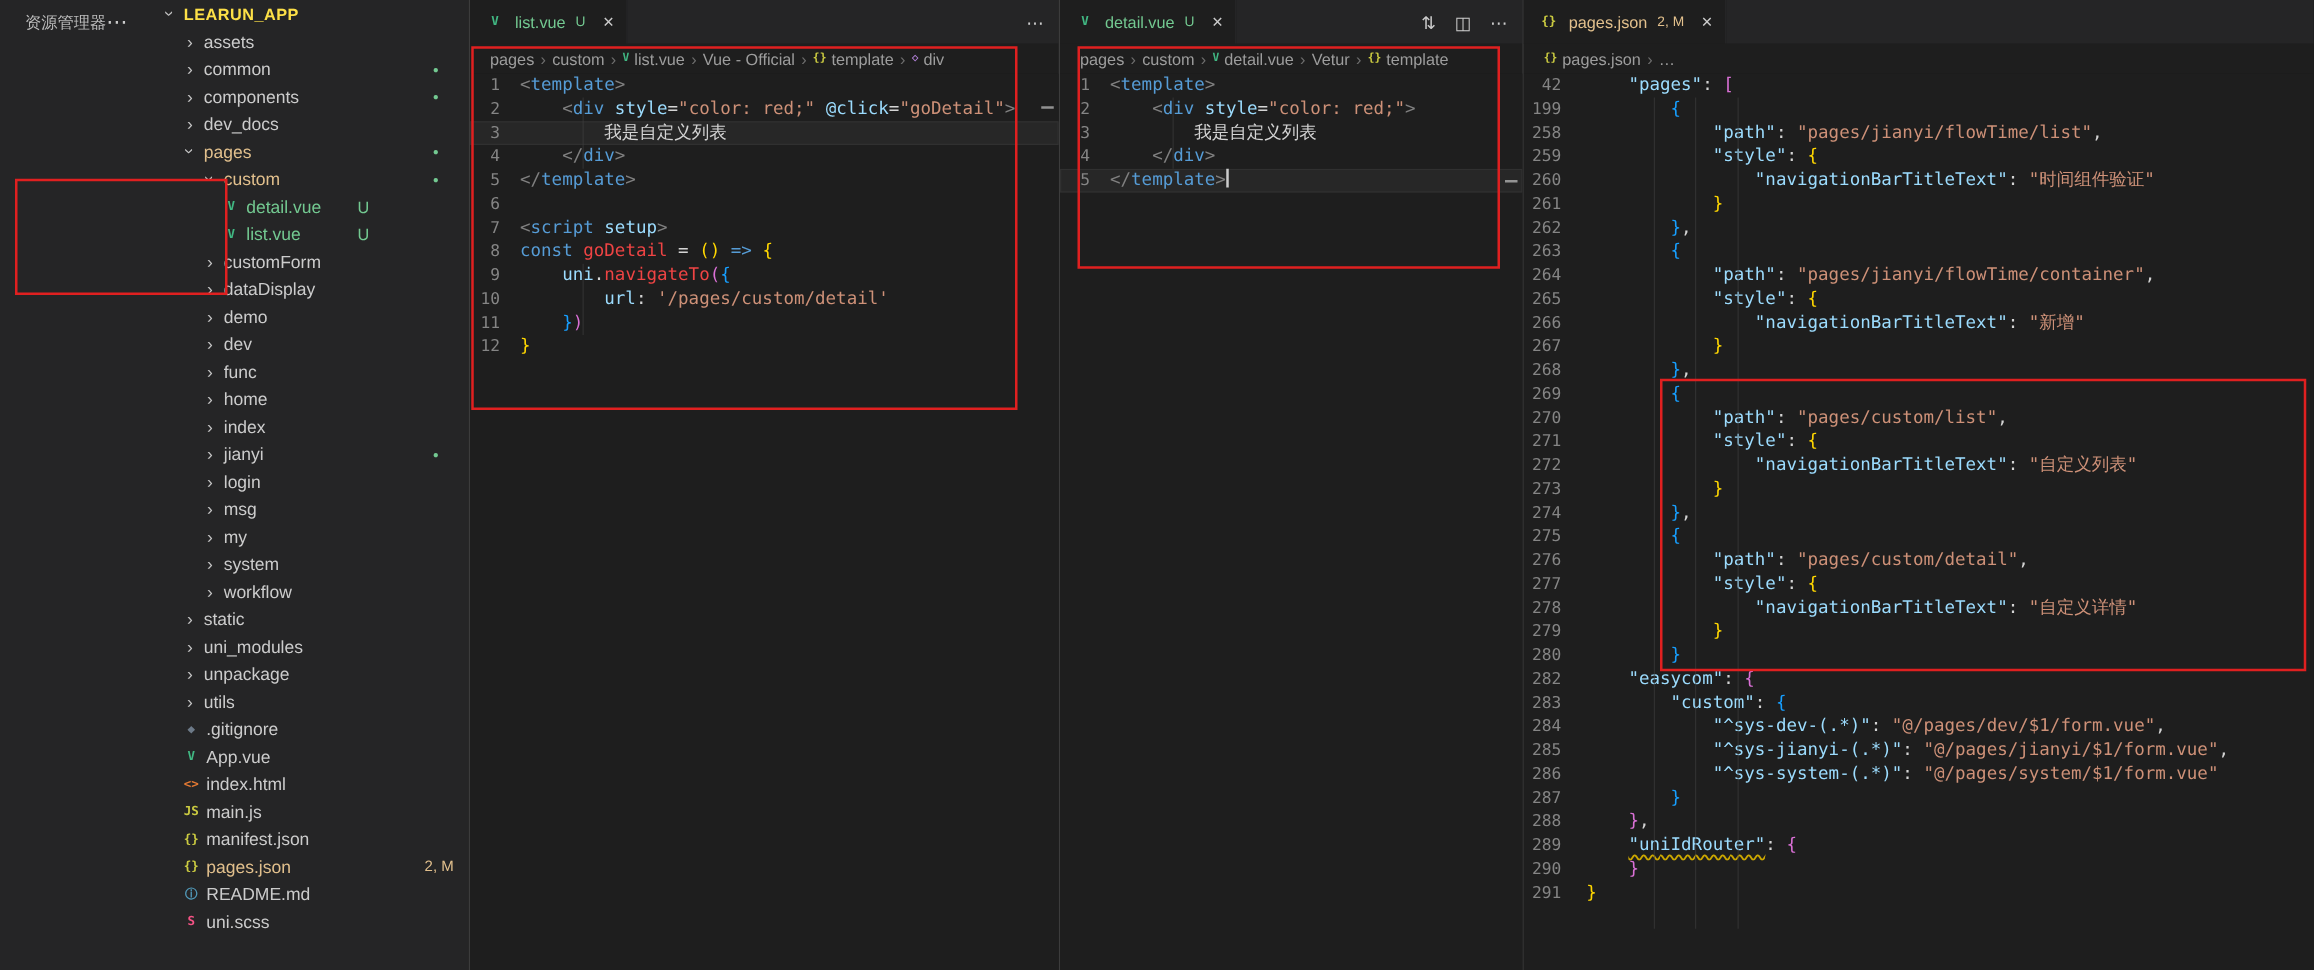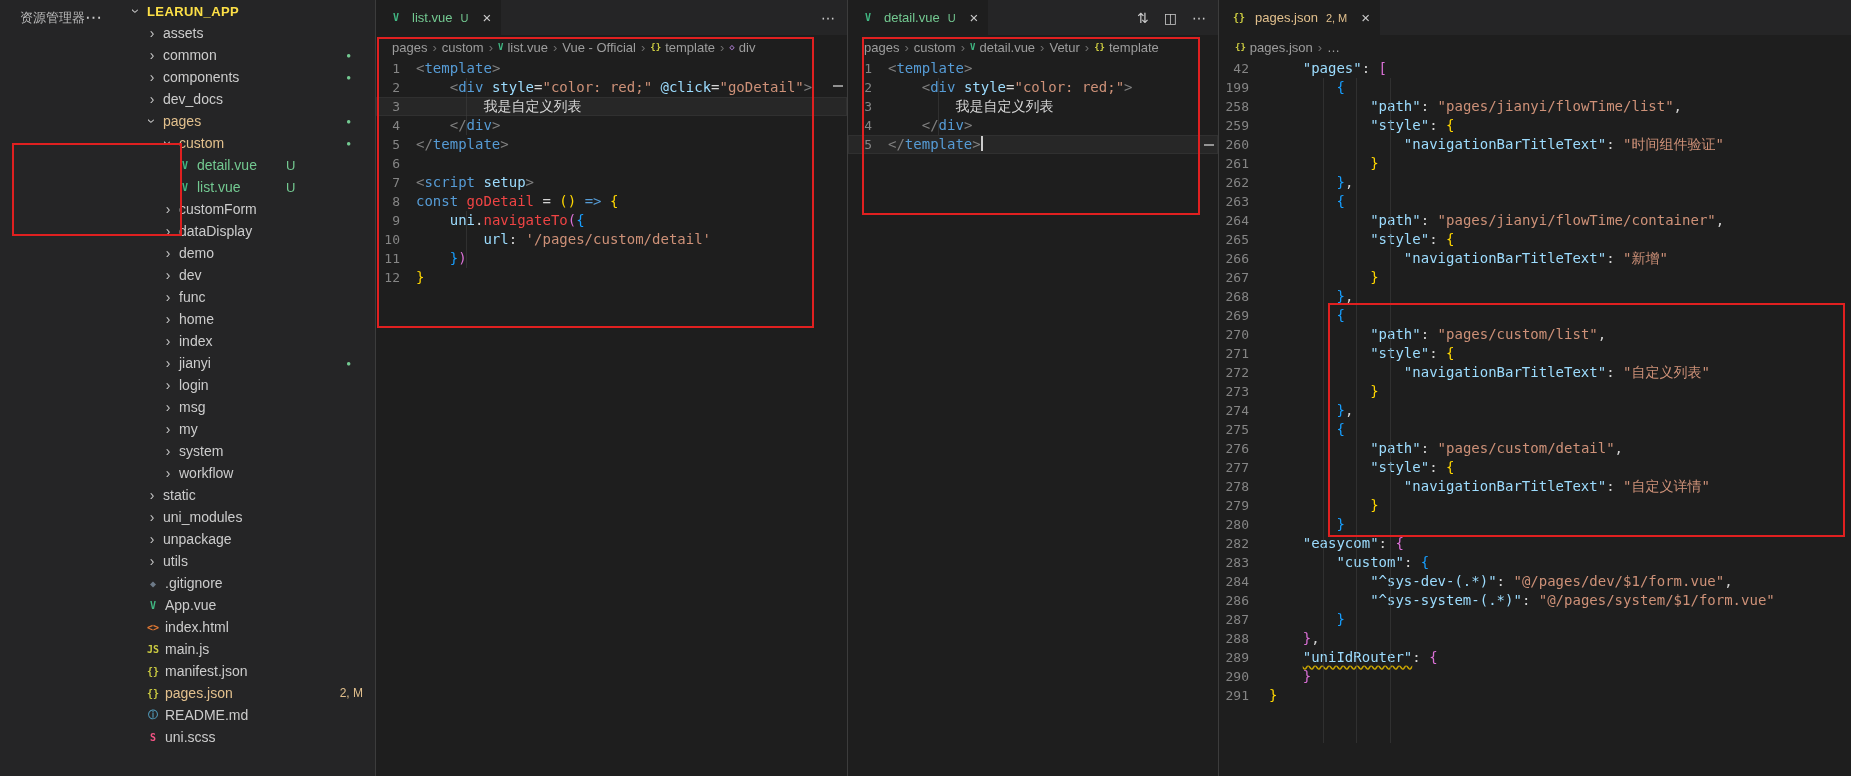--- a/index.html
+++ b/index.html
@@ -382,20 +382,21 @@
           <div class="cl"><span class="ln">274</span><span class="tx"><span class="tk-d">        </span><span class="tk-b3">}</span><span class="tk-d">,</span></span></div>
           <div class="cl"><span class="ln">275</span><span class="tx"><span class="tk-d">        </span><span class="tk-b3">{</span></span></div>
           <div class="cl"><span class="ln">276</span><span class="tx"><span class="tk-d">            </span><span class="tk-key">"path"</span><span class="tk-d">: </span><span class="tk-s">"pages/custom/detail"</span><span class="tk-d">,</span></span></div>
           <div class="cl"><span class="ln">277</span><span class="tx"><span class="tk-d">            </span><span class="tk-key">"style"</span><span class="tk-d">: </span><span class="tk-b1">{</span></span></div>
           <div class="cl"><span class="ln">278</span><span class="tx"><span class="tk-d">                </span><span class="tk-key">"navigationBarTitleText"</span><span class="tk-d">: </span><span class="tk-s">"自定义详情"</span></span></div>
           <div class="cl"><span class="ln">279</span><span class="tx"><span class="tk-d">            </span><span class="tk-b1">}</span></span></div>
           <div class="cl"><span class="ln">280</span><span class="tx"><span class="tk-d">        </span><span class="tk-b3">}</span></span></div>
           <div class="cl"><span class="ln">282</span><span class="tx"><span class="tk-d">    </span><span class="tk-key">"easycom"</span><span class="tk-d">: </span><span class="tk-b2">{</span></span></div>
           <div class="cl"><span class="ln">283</span><span class="tx"><span class="tk-d">        </span><span class="tk-key">"custom"</span><span class="tk-d">: </span><span class="tk-b3">{</span></span></div>
           <div class="cl"><span class="ln">284</span><span class="tx"><span class="tk-d">            </span><span class="tk-key">"^sys-dev-(.*)"</span><span class="tk-d">: </span><span class="tk-s">"@/pages/dev/$1/form.vue"</span><span class="tk-d">,</span></span></div>
+          <div class="cl"><span class="ln">285</span><span class="tx"><span class="tk-d">            </span><span class="tk-key">"^sys-jianyi-(.*)"</span><span class="tk-d">: </span><span class="tk-s">"@/pages/jianyi/$1/form.vue"</span><span class="tk-d">,</span></span></div>
           <div class="cl"><span class="ln">286</span><span class="tx"><span class="tk-d">            </span><span class="tk-key">"^sys-system-(.*)"</span><span class="tk-d">: </span><span class="tk-s">"@/pages/system/$1/form.vue"</span></span></div>
           <div class="cl"><span class="ln">287</span><span class="tx"><span class="tk-d">        </span><span class="tk-b3">}</span></span></div>
           <div class="cl"><span class="ln">288</span><span class="tx"><span class="tk-d">    </span><span class="tk-b2">}</span><span class="tk-d">,</span></span></div>
           <div class="cl"><span class="ln">289</span><span class="tx"><span class="tk-d">    </span><span class="tk-warn">"uniIdRouter"</span><span class="tk-d">: </span><span class="tk-b2">{</span></span></div>
           <div class="cl"><span class="ln">290</span><span class="tx"><span class="tk-d">    </span><span class="tk-b2">}</span></span></div>
           <div class="cl"><span class="ln">291</span><span class="tx"><span class="tk-b1">}</span></span></div>
         </div>
     </section>
   </main>
 

